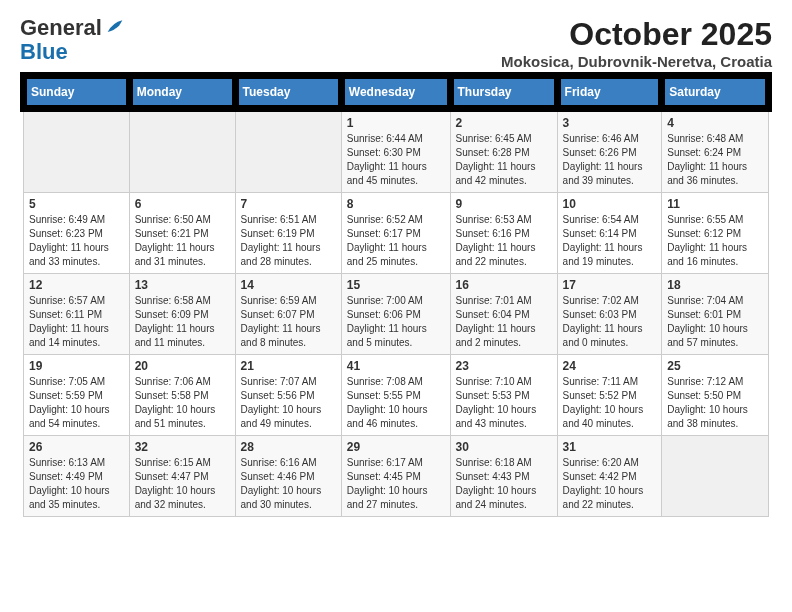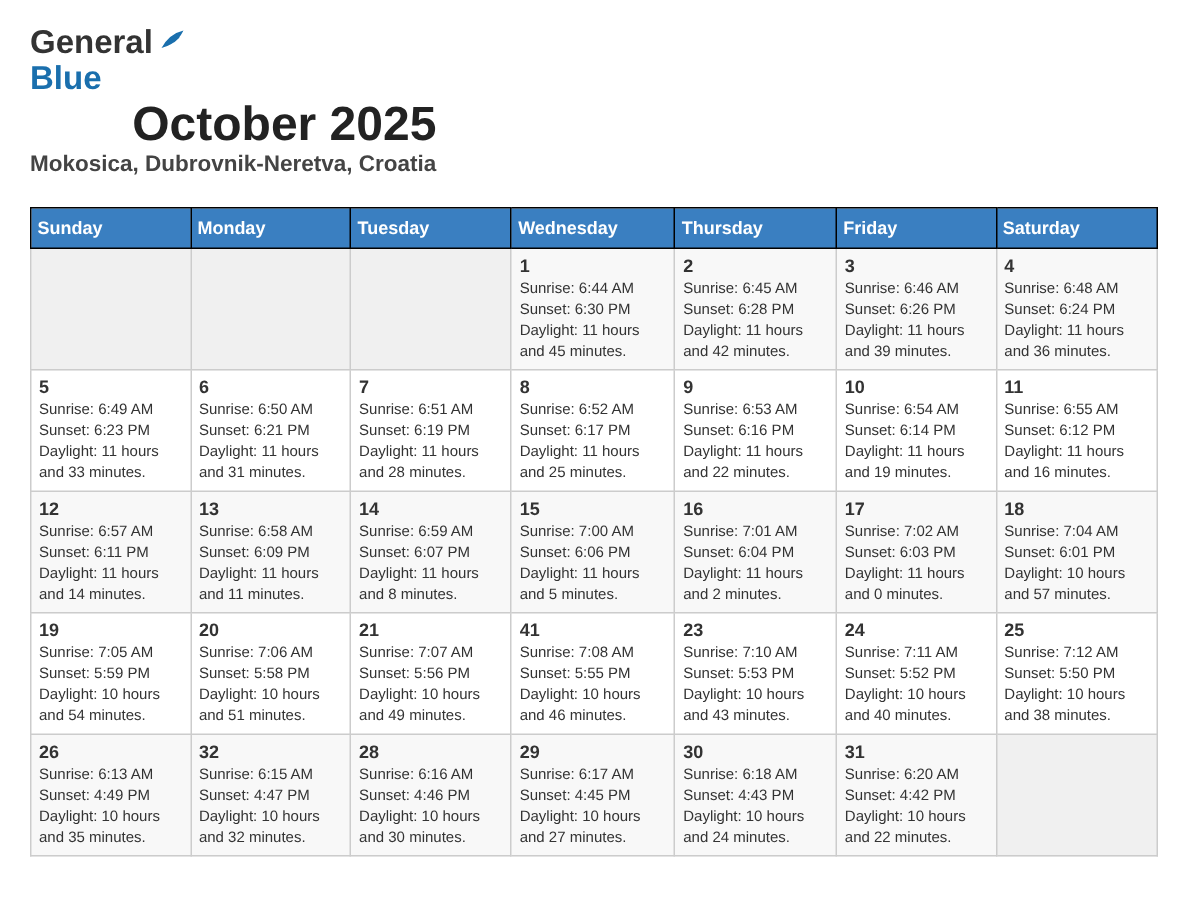--- a/index.html
+++ b/index.html
@@ -10,22 +10,21 @@
       min-height: 612px;
     }
     .page {
       width: 792px;
       padding: 16px 20px;
     }
     .header {
       display: flex;
       align-items: flex-start;
       justify-content: space-between;
-      margin-bottom: 20px;
-      flex-direction: column;
+      margin-bottom: 2px;
     }
     .logo {
       display: flex;
       align-items: center;
     }
     .logo-text {
       font-size: 22px;
       font-weight: bold;
       line-height: 1.1;
     }
@@ -56,21 +55,21 @@
     }
     .calendar thead tr {
       background-color: #3a7fc1;
       color: #fff;
     }
     .calendar thead th {
       padding: 6px 4px;
       text-align: left;
       font-size: 12px;
       font-weight: bold;
-      border: 1px solid #000000;
+      border: 7px solid #000000;
     }
     .calendar tbody td {
       border: 1px solid #ccc;
       vertical-align: top;
       padding: 4px 5px;
       width: 113px;
       min-height: 80px;
       color: #333;
       background: #fff;
     }

